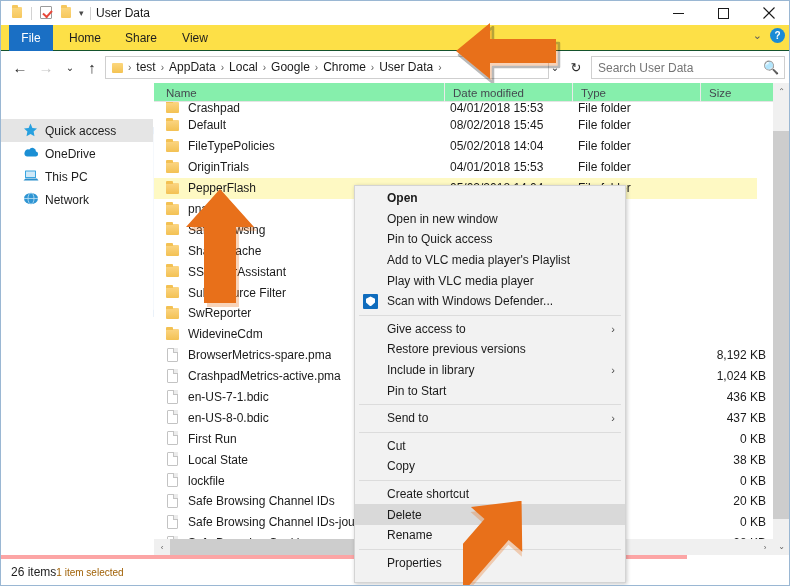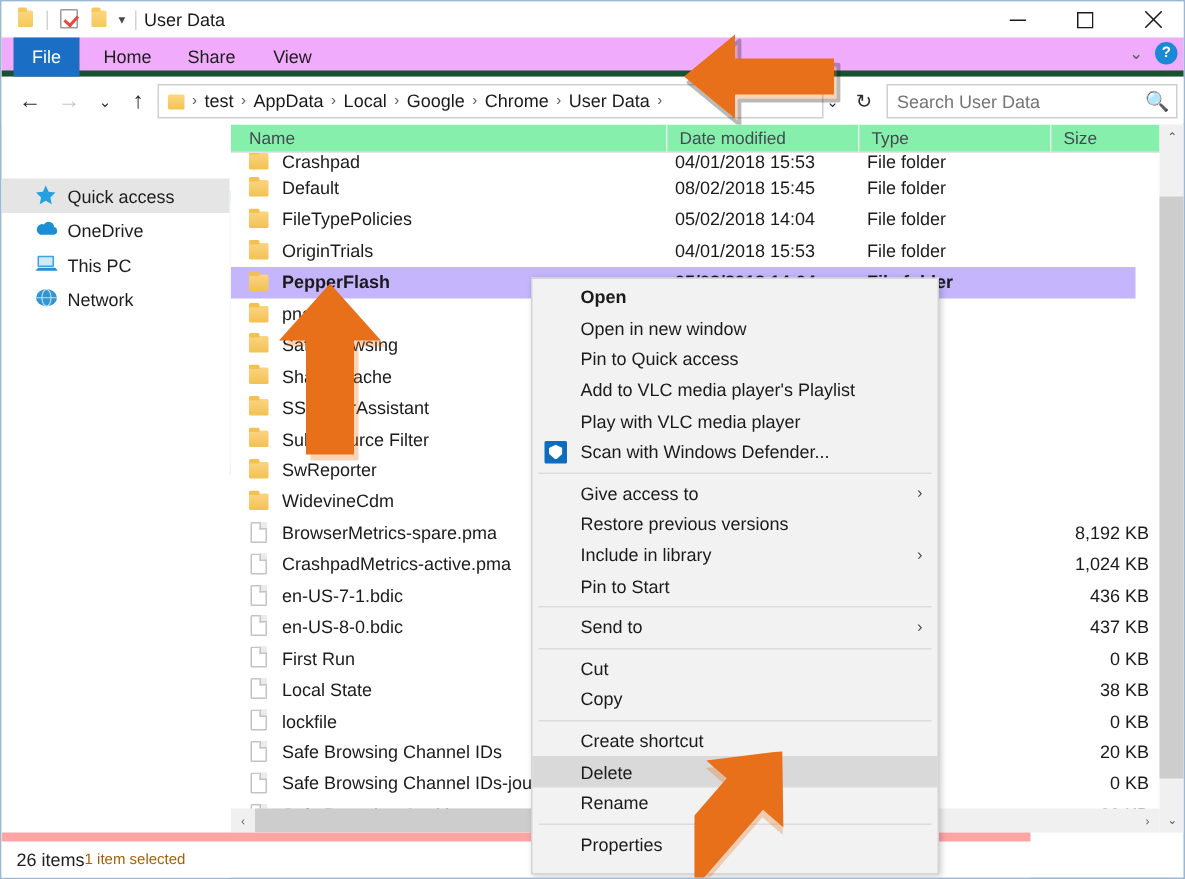--- a/index.html
+++ b/index.html
@@ -102,22 +102,22 @@
   .winbtn {
     width: 45px; height: 24px;
     display: flex; align-items: center; justify-content: center;
     color: #1a1a1a;
   }
   .winbtn svg { display: block; }
 
   
   #ribbon {
     position: absolute; left: 0; top: 24px; width: 790px; height: 26px;
-    background: #f0abfc;
-    border-bottom: 4px solid #14532d;
+    background: #fde047;
+    border-bottom: 1px solid #14532d;
     z-index: 10;
   }
   .rtab {
     position: absolute; top: 0; height: 26px;
     display: flex; align-items: center; justify-content: center;
     font-size: 12px; color: #1d1d1d;
   }
   #tab-file {
     left: 8px; width: 44px;
     background: #1a6fc4; color: #ffffff;
@@ -234,21 +234,21 @@
   #colh-type { left: 418px; width: 128px; }
   #colh-size { left: 546px; width: 73px; }
 
   #rows {
     position: absolute; left: 0; top: 19px; width: 603px; height: 437px;
   }
   .row {
     position: relative; height: 20.9px;
     display: flex; align-items: center;
   }
-  .row.selected { background: #c4b5fd; font-weight: bold; }
+  .row.selected { background: #fef9c3; }
   .row.partial { height: 13px; overflow: hidden; align-items: flex-end; }
   .cell-name {
     position: absolute; left: 10px;
     display: flex; align-items: center;
     font-size: 12px; color: #1b1b1b;
     max-width: 280px; white-space: nowrap; overflow: hidden;
   }
   .cell-date {
     position: absolute; left: 296px;
     font-size: 12px; color: #1b1b1b; white-space: nowrap;
@@ -312,21 +312,21 @@
   #hs-left { left: 0; }
   #hs-right { right: 0; }
   #hs-thumb {
     position: absolute; left: 16px; top: 0; width: 364px; height: 16px;
     background: #cdcdcd;
   }
 
   
   #statusbar {
     position: absolute; left: 0; bottom: 0; width: 686px; height: 30px;
-    background: #ffffff; border-top: 6px solid #fca5a5;
+    background: #ffffff; border-top: 4px solid #fca5a5;
     display: flex; align-items: center;
     z-index: 10;
   }
   #status-items { margin-left: 10px; font-size: 12px; color: #1d1d1d; }
   #status-sel { font-size: 10px; color: #a16207; }
 
   
   #ctxmenu {
     position: absolute; left: 353px; top: 184px;
     width: 272px; height: 398px;

